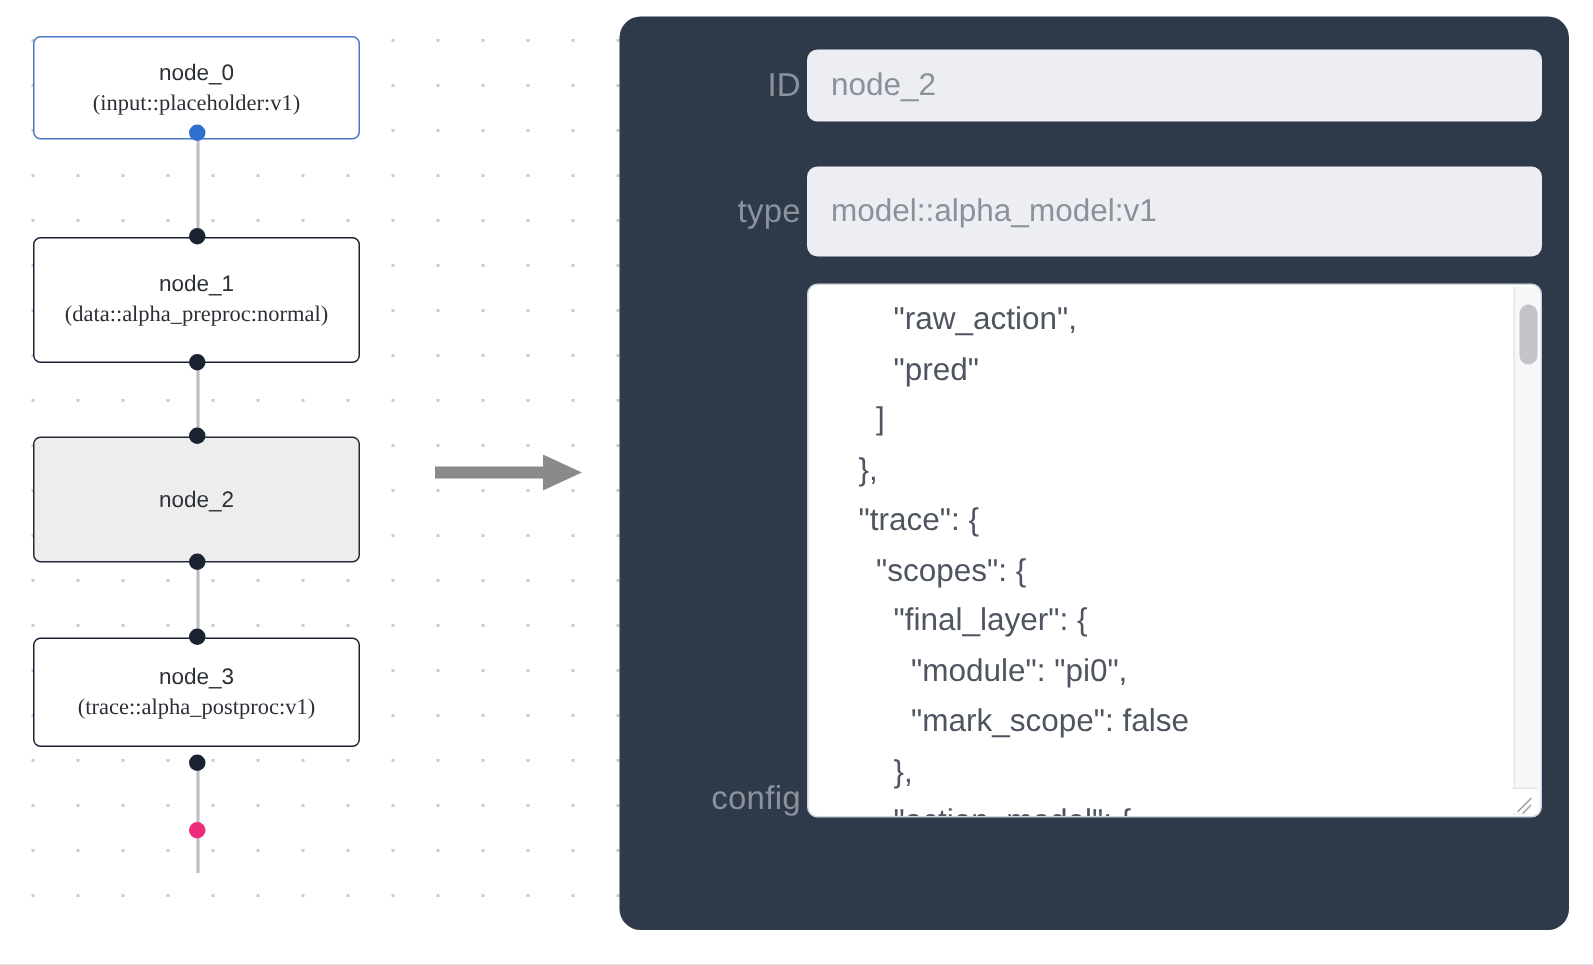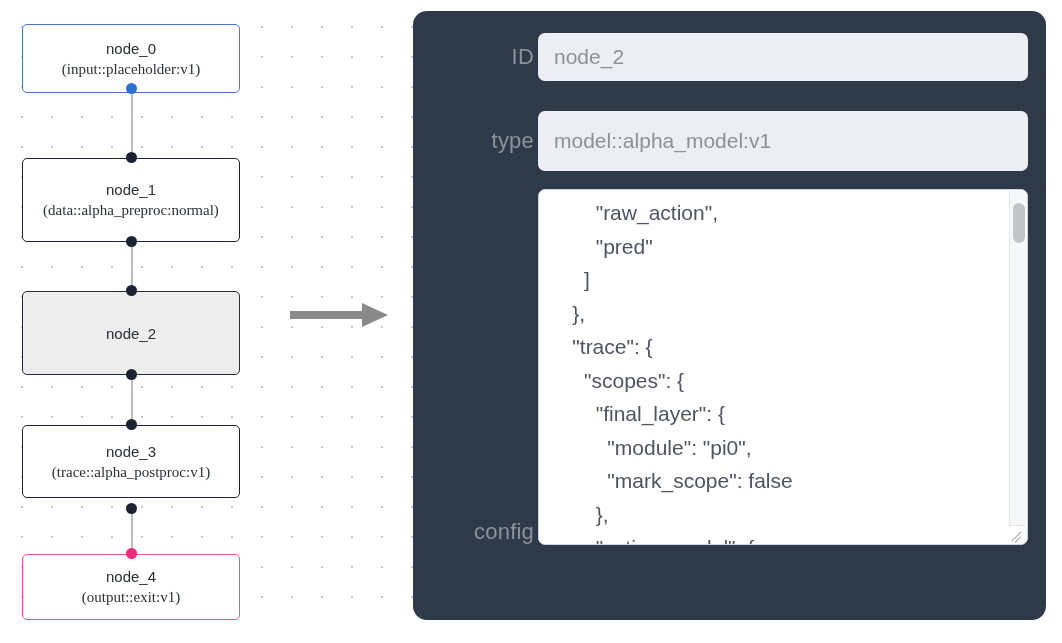--- a/index.html
+++ b/index.html
@@ -244,24 +244,20 @@
     <div class="handle" style="left:126px; top:285px;"></div>
     <div class="handle" style="left:126px; top:369px;"></div>
 
     <div class="node" style="left:22px; top:425px; width:218px; height:73px;">
       <span class="nm">node_3</span>
       <span class="nt">(trace::alpha_postproc:v1)</span>
     </div>
     <div class="handle" style="left:126px; top:419px;"></div>
     <div class="handle" style="left:126px; top:503px;"></div>
 
-    <div class="node output-node" style="left:22px; top:554px; width:218px; height:66px;">
-      <span class="nm">node_4</span>
-      <span class="nt">(output::exit:v1)</span>
-    </div>
     <div class="handle h-pink" style="left:126px; top:548px;"></div>
 
     <div id="annot" style="left:290px; top:298px; width:110px;">
       <svg id="annot-arrow" width="100" height="26" viewBox="0 0 100 26">
         <path d="M0 9 L72 9 L72 1 L98 13 L72 25 L72 17 L0 17 Z" fill="#8a8a8a"></path>
       </svg>
     </div>
   </div>
 
   <div id="panel">

